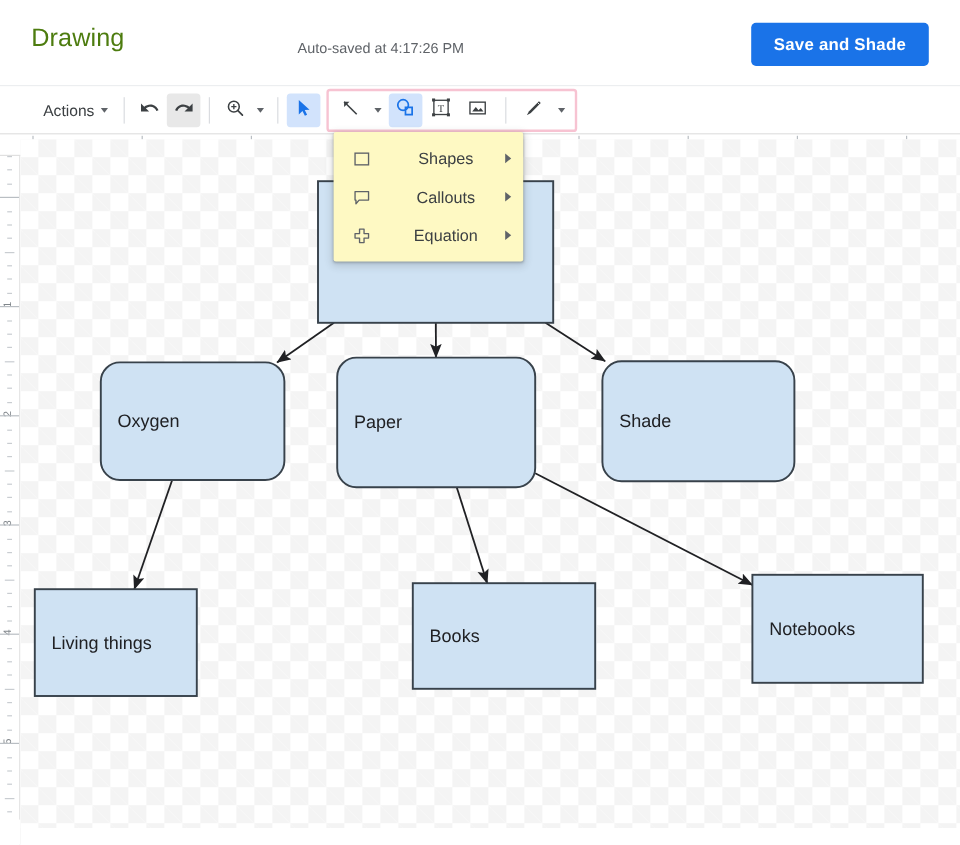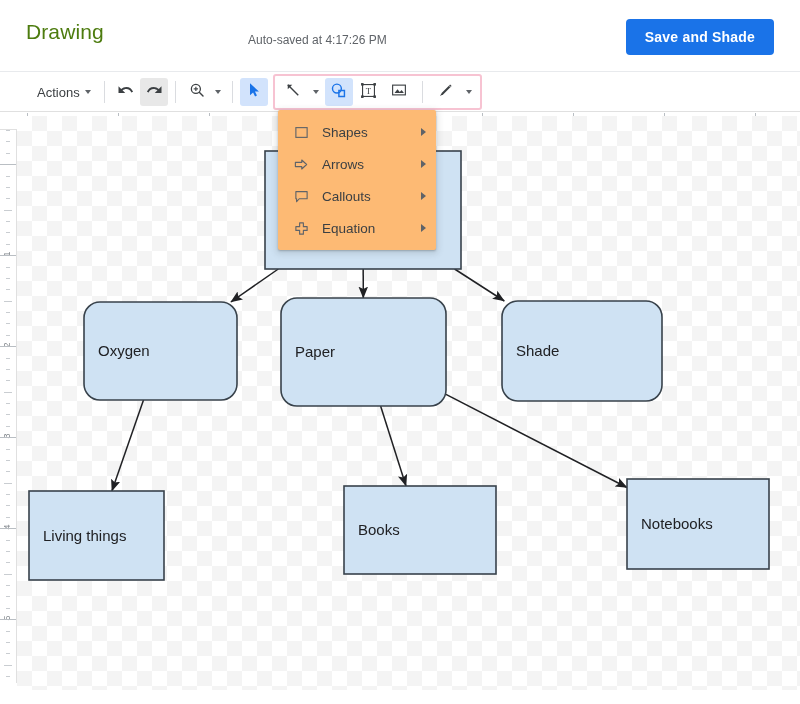--- a/index.html
+++ b/index.html
@@ -66,25 +66,25 @@
   
   .toolbar {
     position: absolute;
     left: 0; top: 72px;
     width: 800px; height: 40px;
     background: #ffffff;
     border-bottom: 1px solid #e0e0e0;
   }
   .tb-row {
     position: absolute;
-    left: 11px; top: 0;
+    left: 0; top: 0;
     height: 40px;
     display: flex;
     align-items: center;
-    padding-left: 26px;
+    padding-left: 36px;
     gap: 0px;
   }
   .tb-actions {
     font-size: 13px;
     color: #3c4043;
     padding: 4px 6px 4px 0;
     cursor: pointer;
     white-space: nowrap;
     display: flex;
     align-items: center;
@@ -128,25 +128,26 @@
     padding: 2px 4px;
     gap: 2px;
     margin-left: 5px;
   }
 
   
   .menu {
     position: absolute;
     left: 278px; top: 110px;
     width: 158px;
-    background: #fdba74;
+    background: #fef9c3;
     border-radius: 2px;
     box-shadow: 0 2px 6px 2px rgba(60,64,67,.15), 0 1px 2px 0 rgba(60,64,67,.3);
     padding: 6px 0;
     z-index: 40;
+    text-align: center;
   }
   .menu-item {
     height: 32px;
     display: flex;
     align-items: center;
     padding: 0 10px 0 14px;
     cursor: pointer;
     font-size: 13.5px;
     color: #3c4043;
   }
@@ -554,29 +555,20 @@
     <div class="menu-item">
       <span class="menu-icon">
         <svg width="15" height="15" viewBox="0 0 20 20">
           <rect x="2.5" y="3.5" width="15" height="13" fill="none" stroke="#5f6368" stroke-width="1.5"></rect>
         </svg>
       </span>
       <span class="menu-label">Shapes</span>
       <span class="menu-arrow"></span>
     </div>
 
-    <div class="menu-item">
-      <span class="menu-icon">
-        <svg width="16" height="15" viewBox="0 0 20 20">
-          <path d="M2.5 7.2 L11 7.2 L11 4 L17.5 10 L11 16 L11 12.8 L2.5 12.8 Z" fill="none" stroke="#5f6368" stroke-width="1.5" stroke-linejoin="round"></path>
-        </svg>
-      </span>
-      <span class="menu-label">Arrows</span>
-      <span class="menu-arrow"></span>
-    </div>
 
     <div class="menu-item">
       <span class="menu-icon">
         <svg width="15" height="15" viewBox="0 0 20 20">
           <path d="M2.5 3.5 L17.5 3.5 L17.5 13 L7 13 L3.5 17 L3.5 13 L2.5 13 Z" fill="none" stroke="#5f6368" stroke-width="1.5" stroke-linejoin="round"></path>
         </svg>
       </span>
       <span class="menu-label">Callouts</span>
       <span class="menu-arrow"></span>
     </div>

